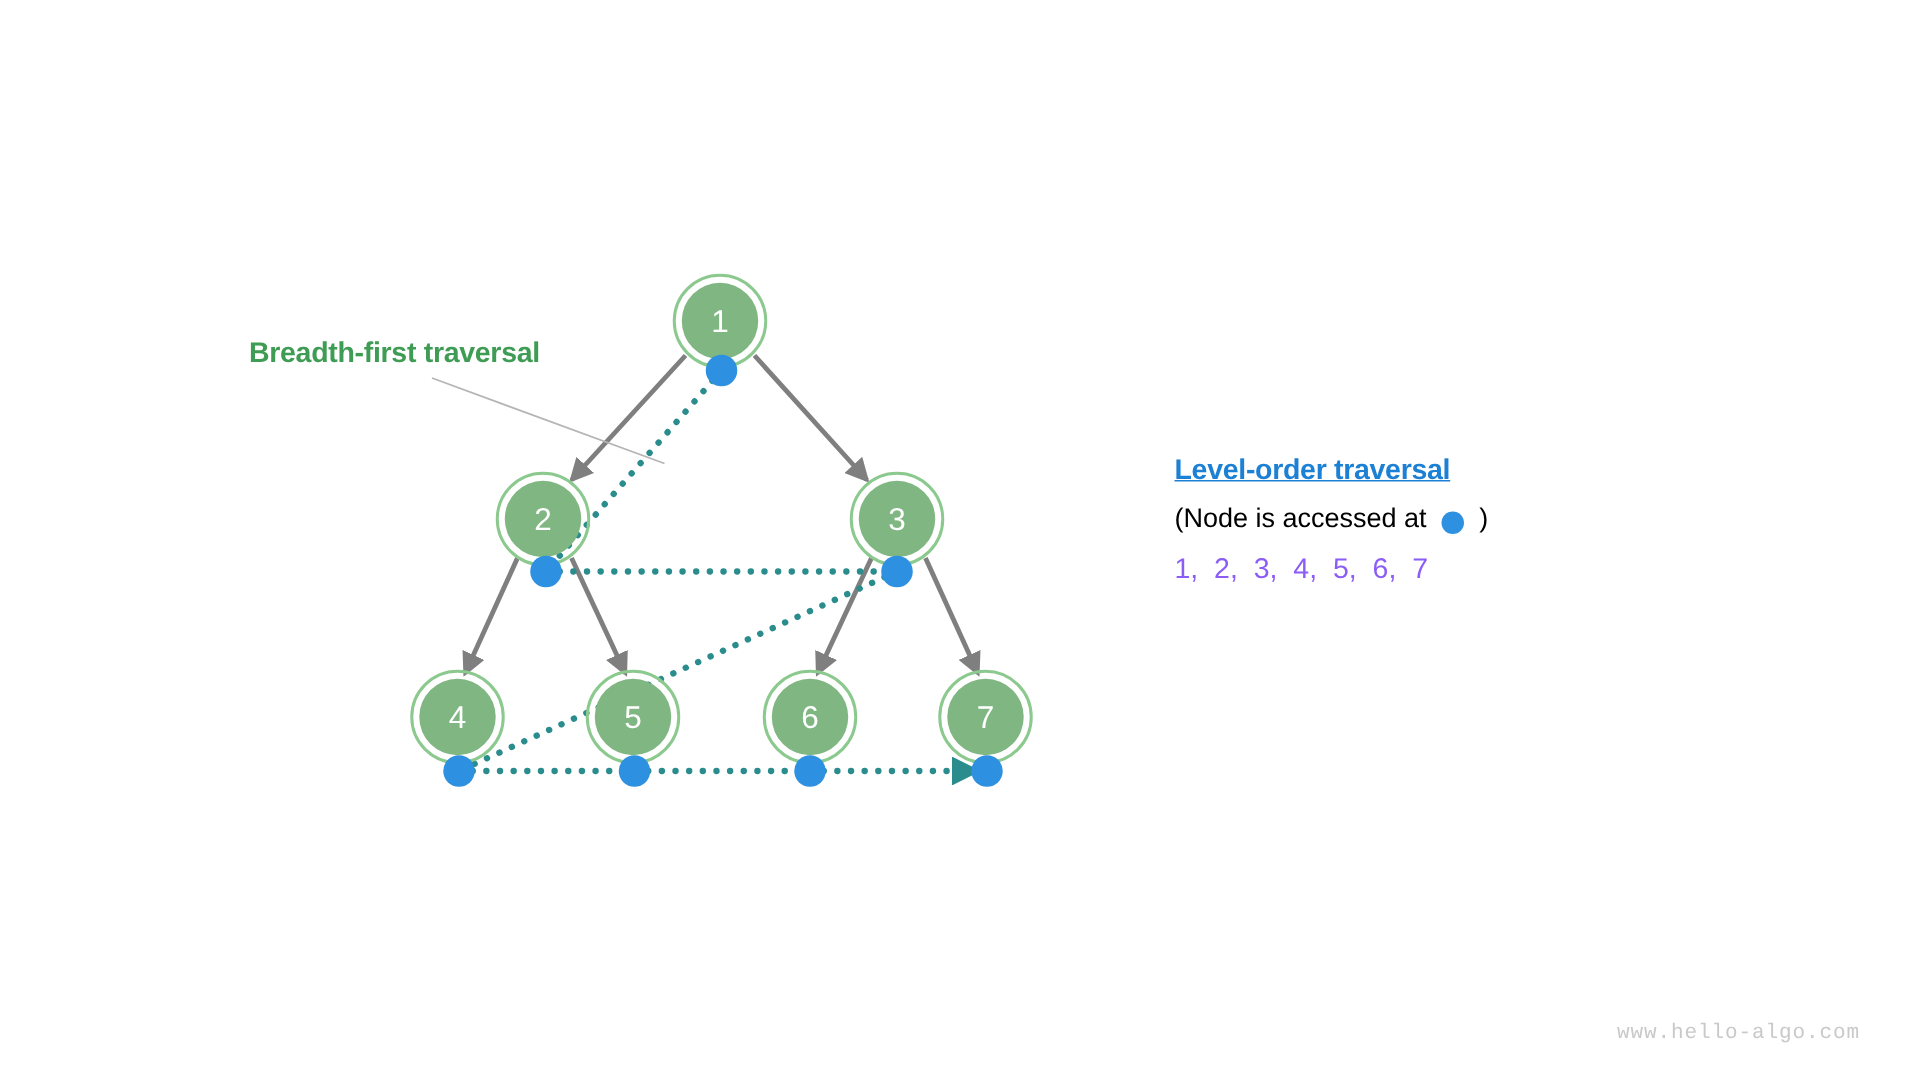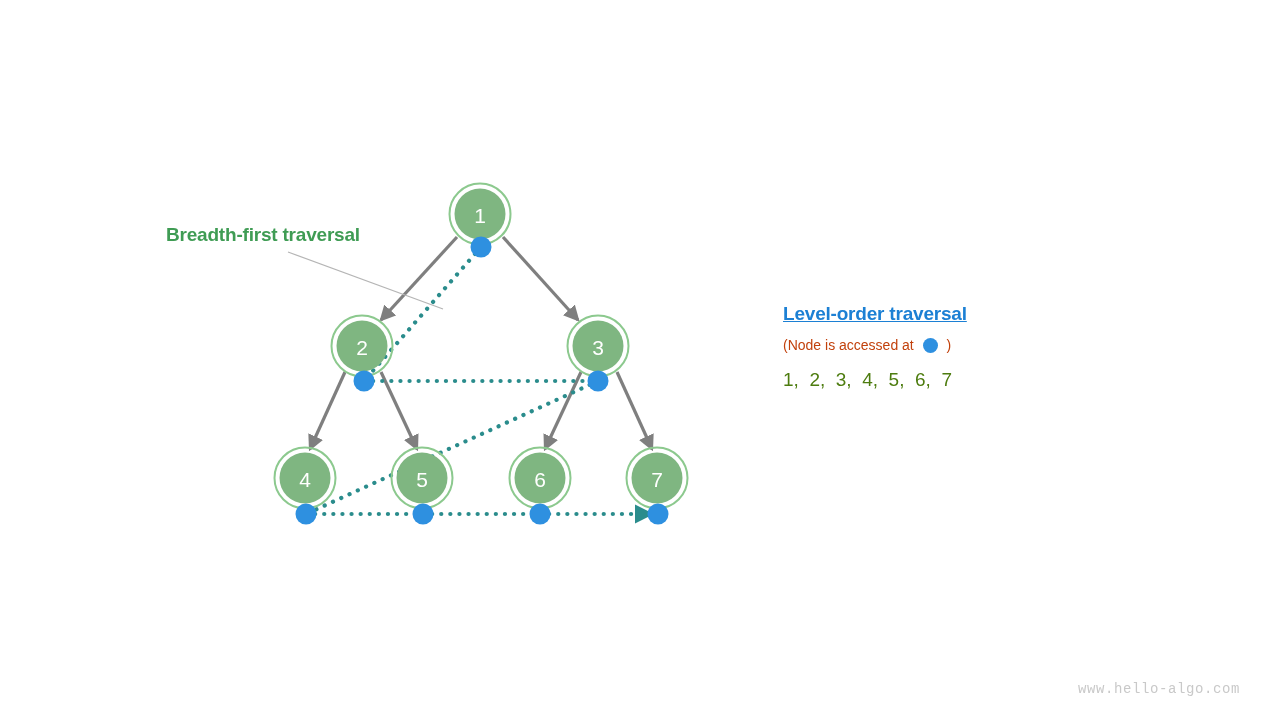--- a/index.html
+++ b/index.html
@@ -51,41 +51,41 @@
     font-size: 19px;
     font-weight: bold;
     color: #1c80d4;
     letter-spacing: -0.2px;
     line-height: 22px;
     margin: 0 0 9px 0;
     text-decoration: underline;
   }
   .panel-note {
     font-family: "Liberation Sans", sans-serif;
-    font-size: 14px;
-    color: #c2410c;
+    font-size: 18px;
+    color: #000000;
     line-height: 22px;
     margin: 0 0 12px 0;
     display: flex;
-    align-items: center;
+    align-items: flex-end;
     white-space: pre;
   }
   .note-dot {
     display: inline-block;
     width: 15px;
     height: 15px;
     border-radius: 50%;
     background: #2e90e0;
     margin: 0 5px;
     flex: none;
   }
   .panel-seq {
     font-family: "Liberation Sans", sans-serif;
     font-size: 19px;
-    color: #4d7c0f;
+    color: #8b5cf6;
     line-height: 24px;
     margin: 0;
     white-space: pre;
   }
 
   .watermark {
     position: absolute;
     right: 40px;
     bottom: 23px;
     font-family: "Liberation Mono", monospace;

